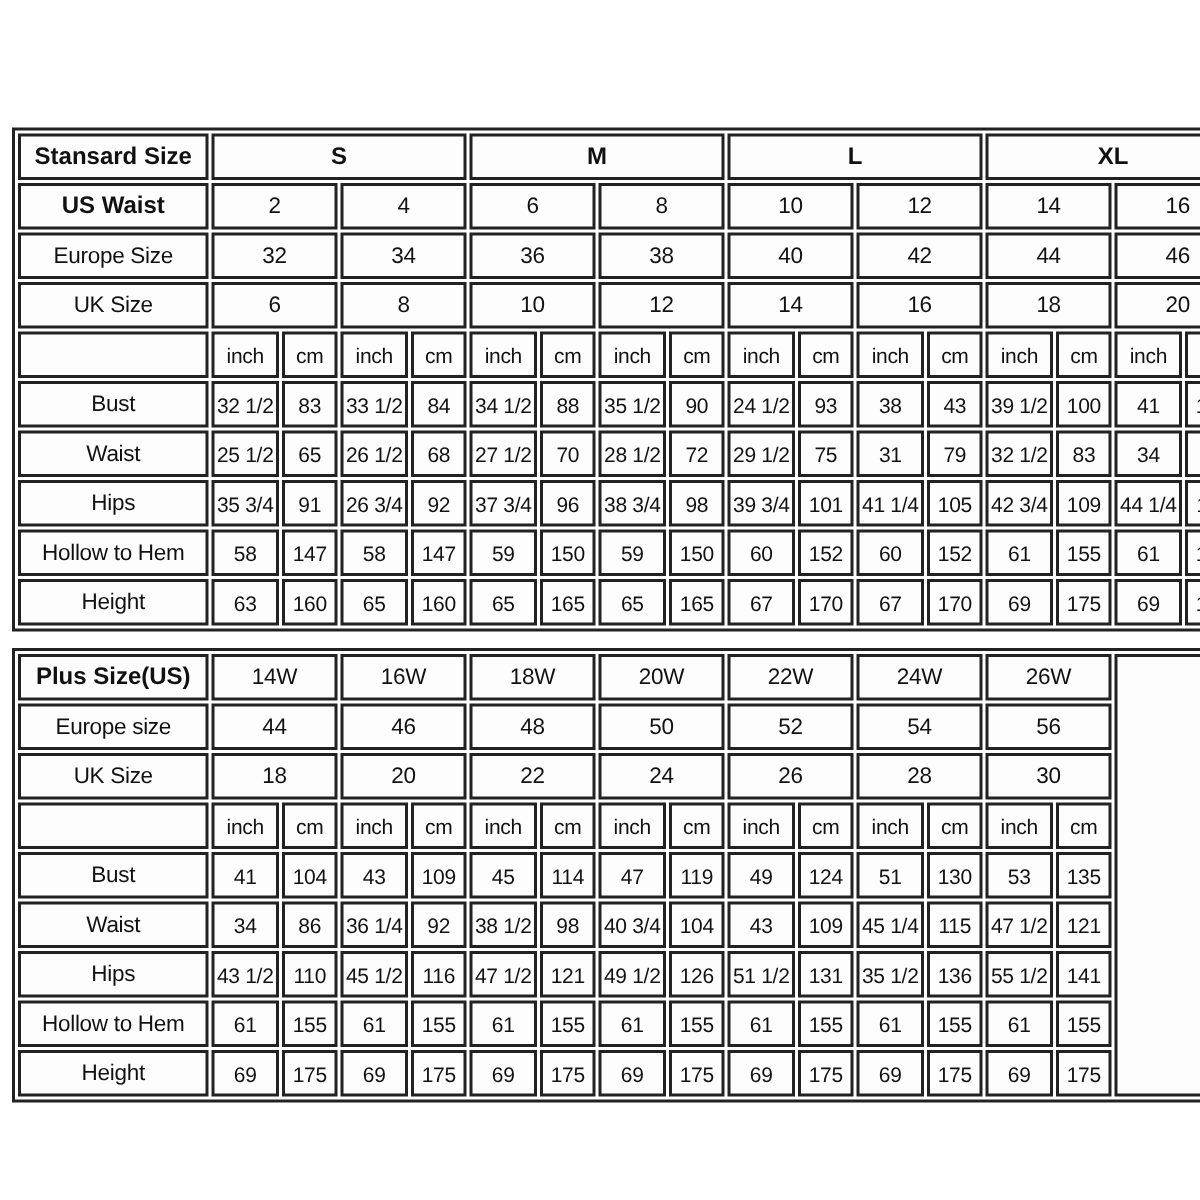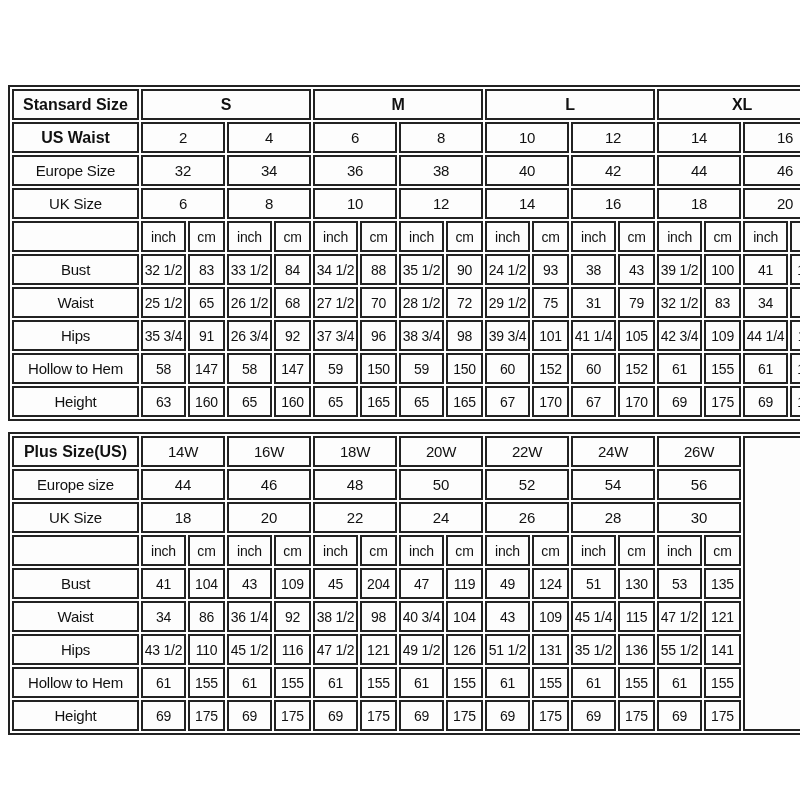--- a/index.html
+++ b/index.html
@@ -305,21 +305,21 @@
             <td class="unit">inch</td>
             <td class="unit">cm</td>
           </tr>
           <tr>
             <td class="lbl">Bust</td>
             <td>41</td>
             <td>104</td>
             <td>43</td>
             <td>109</td>
             <td>45</td>
-            <td>204</td>
+            <td>114</td>
             <td>47</td>
             <td>119</td>
             <td>49</td>
             <td>124</td>
             <td>51</td>
             <td>130</td>
             <td>53</td>
             <td>135</td>
           </tr>
           <tr>

